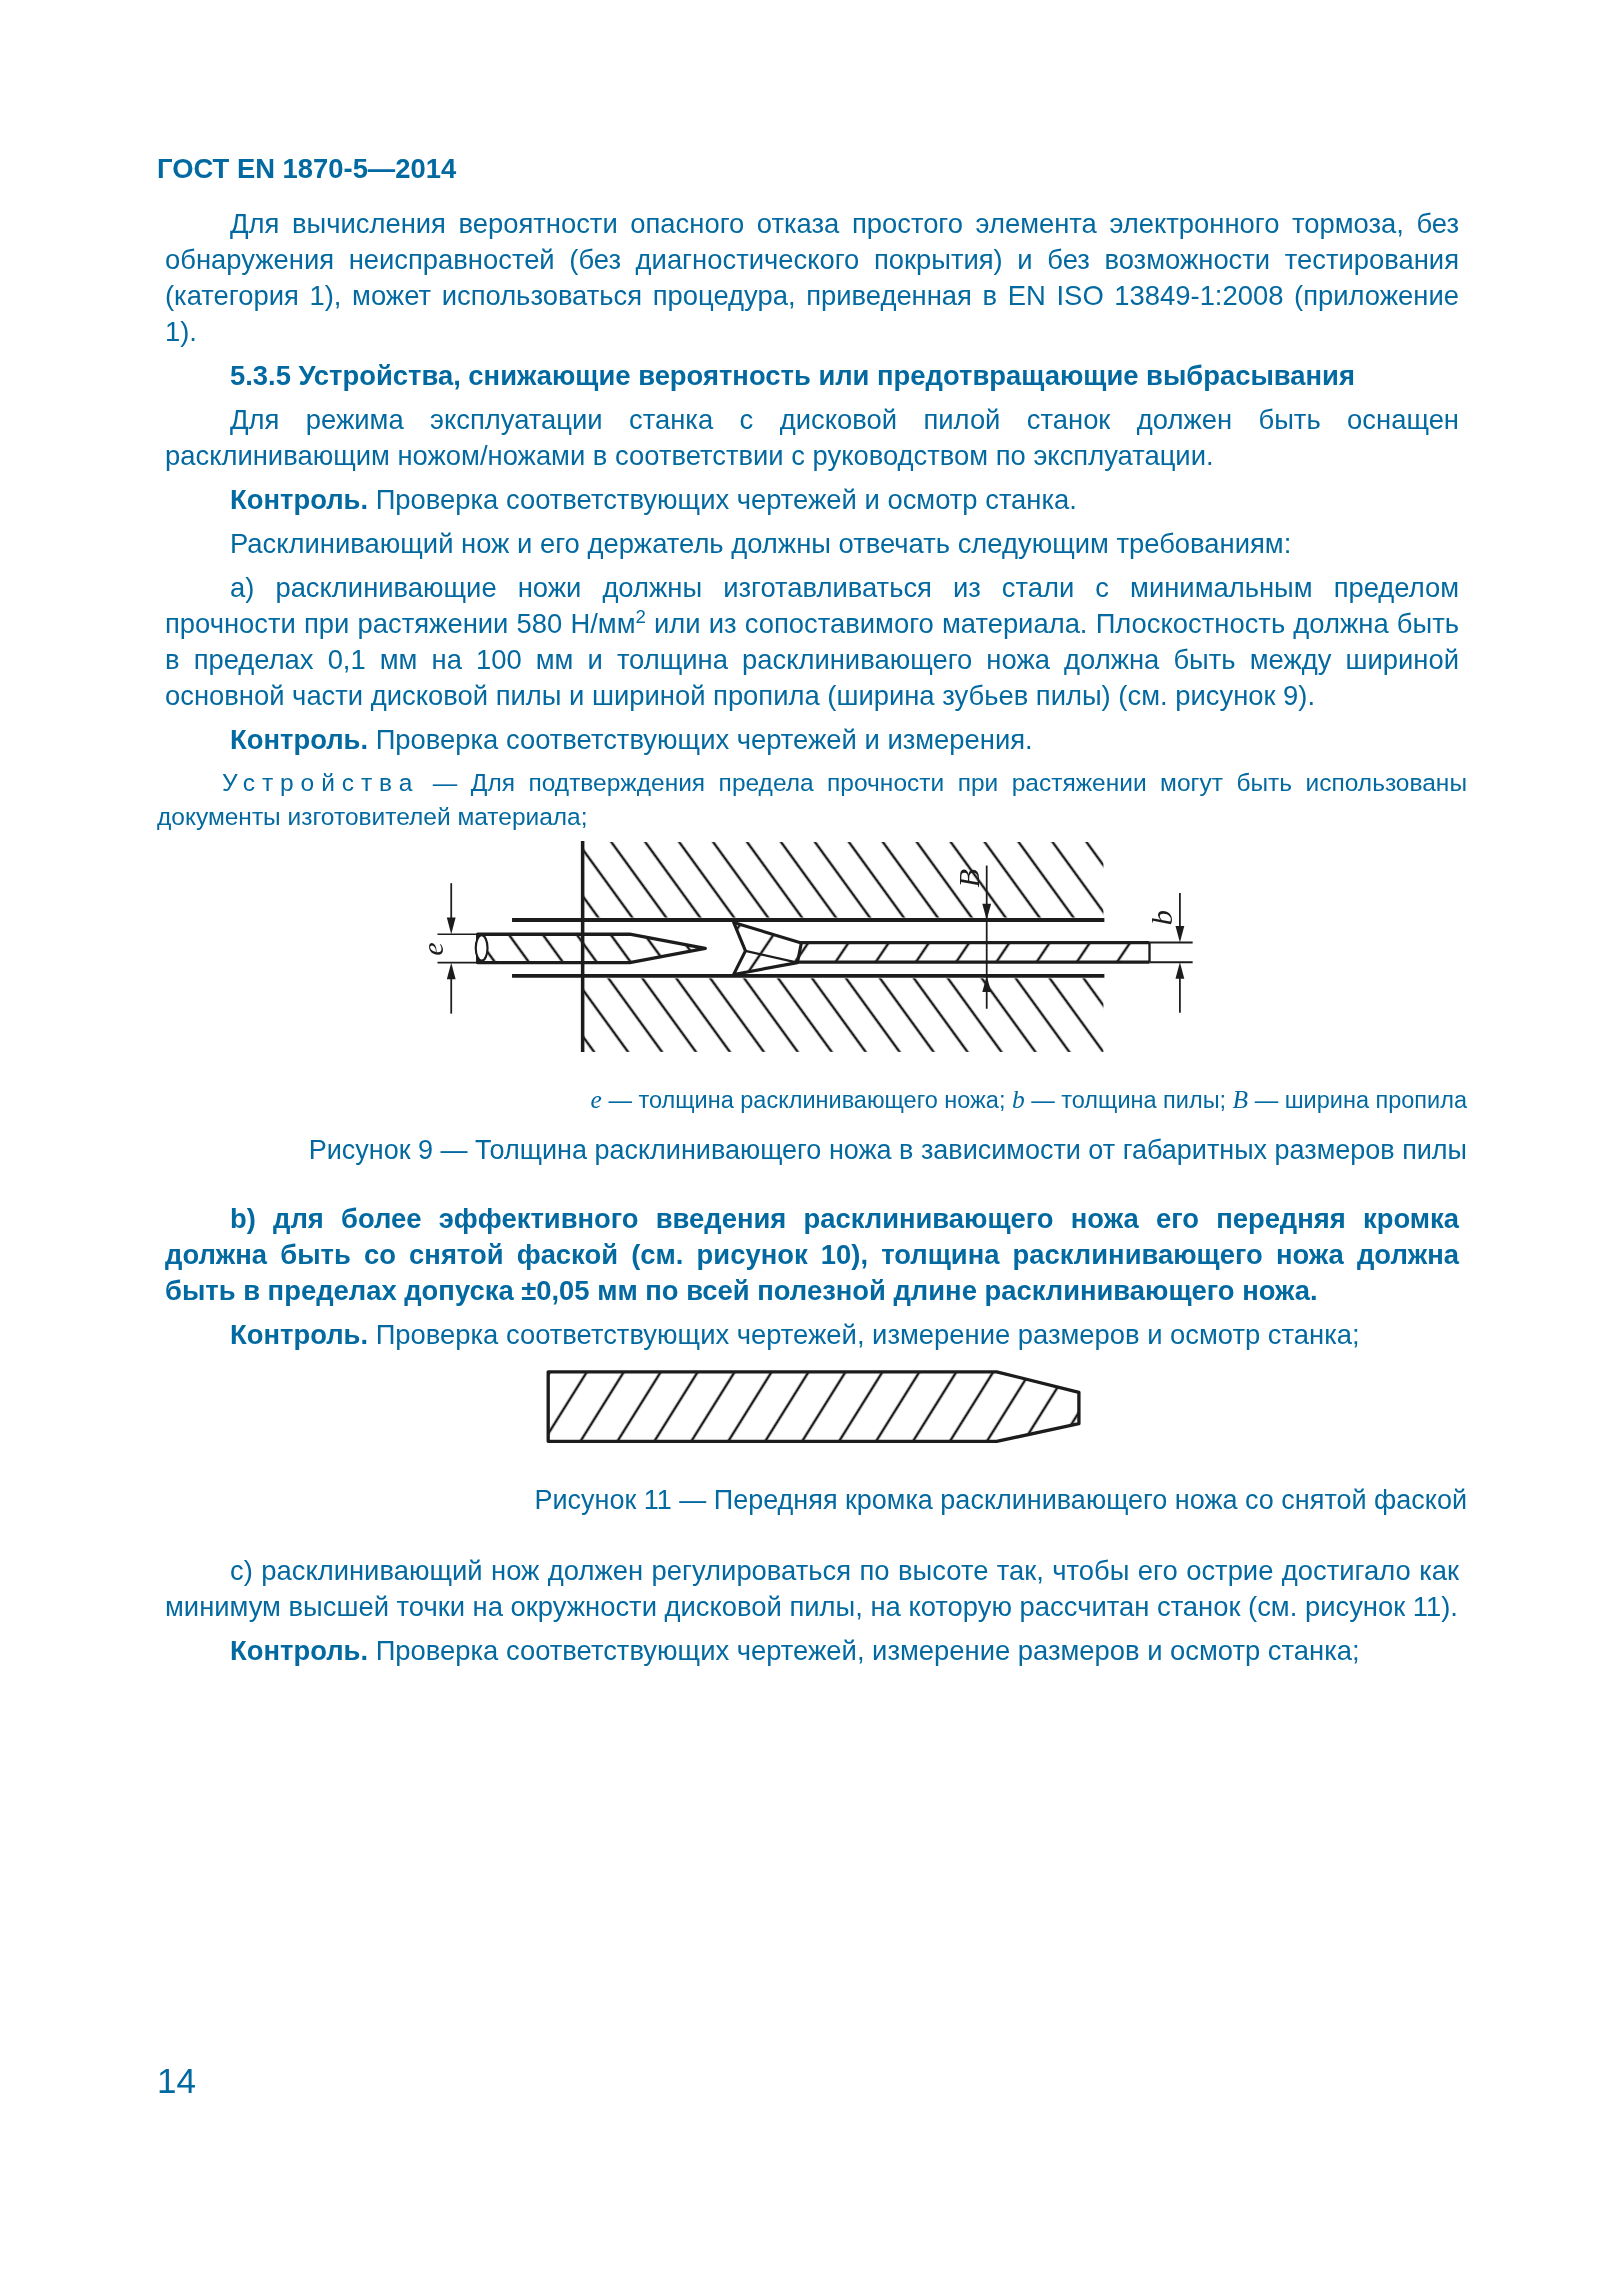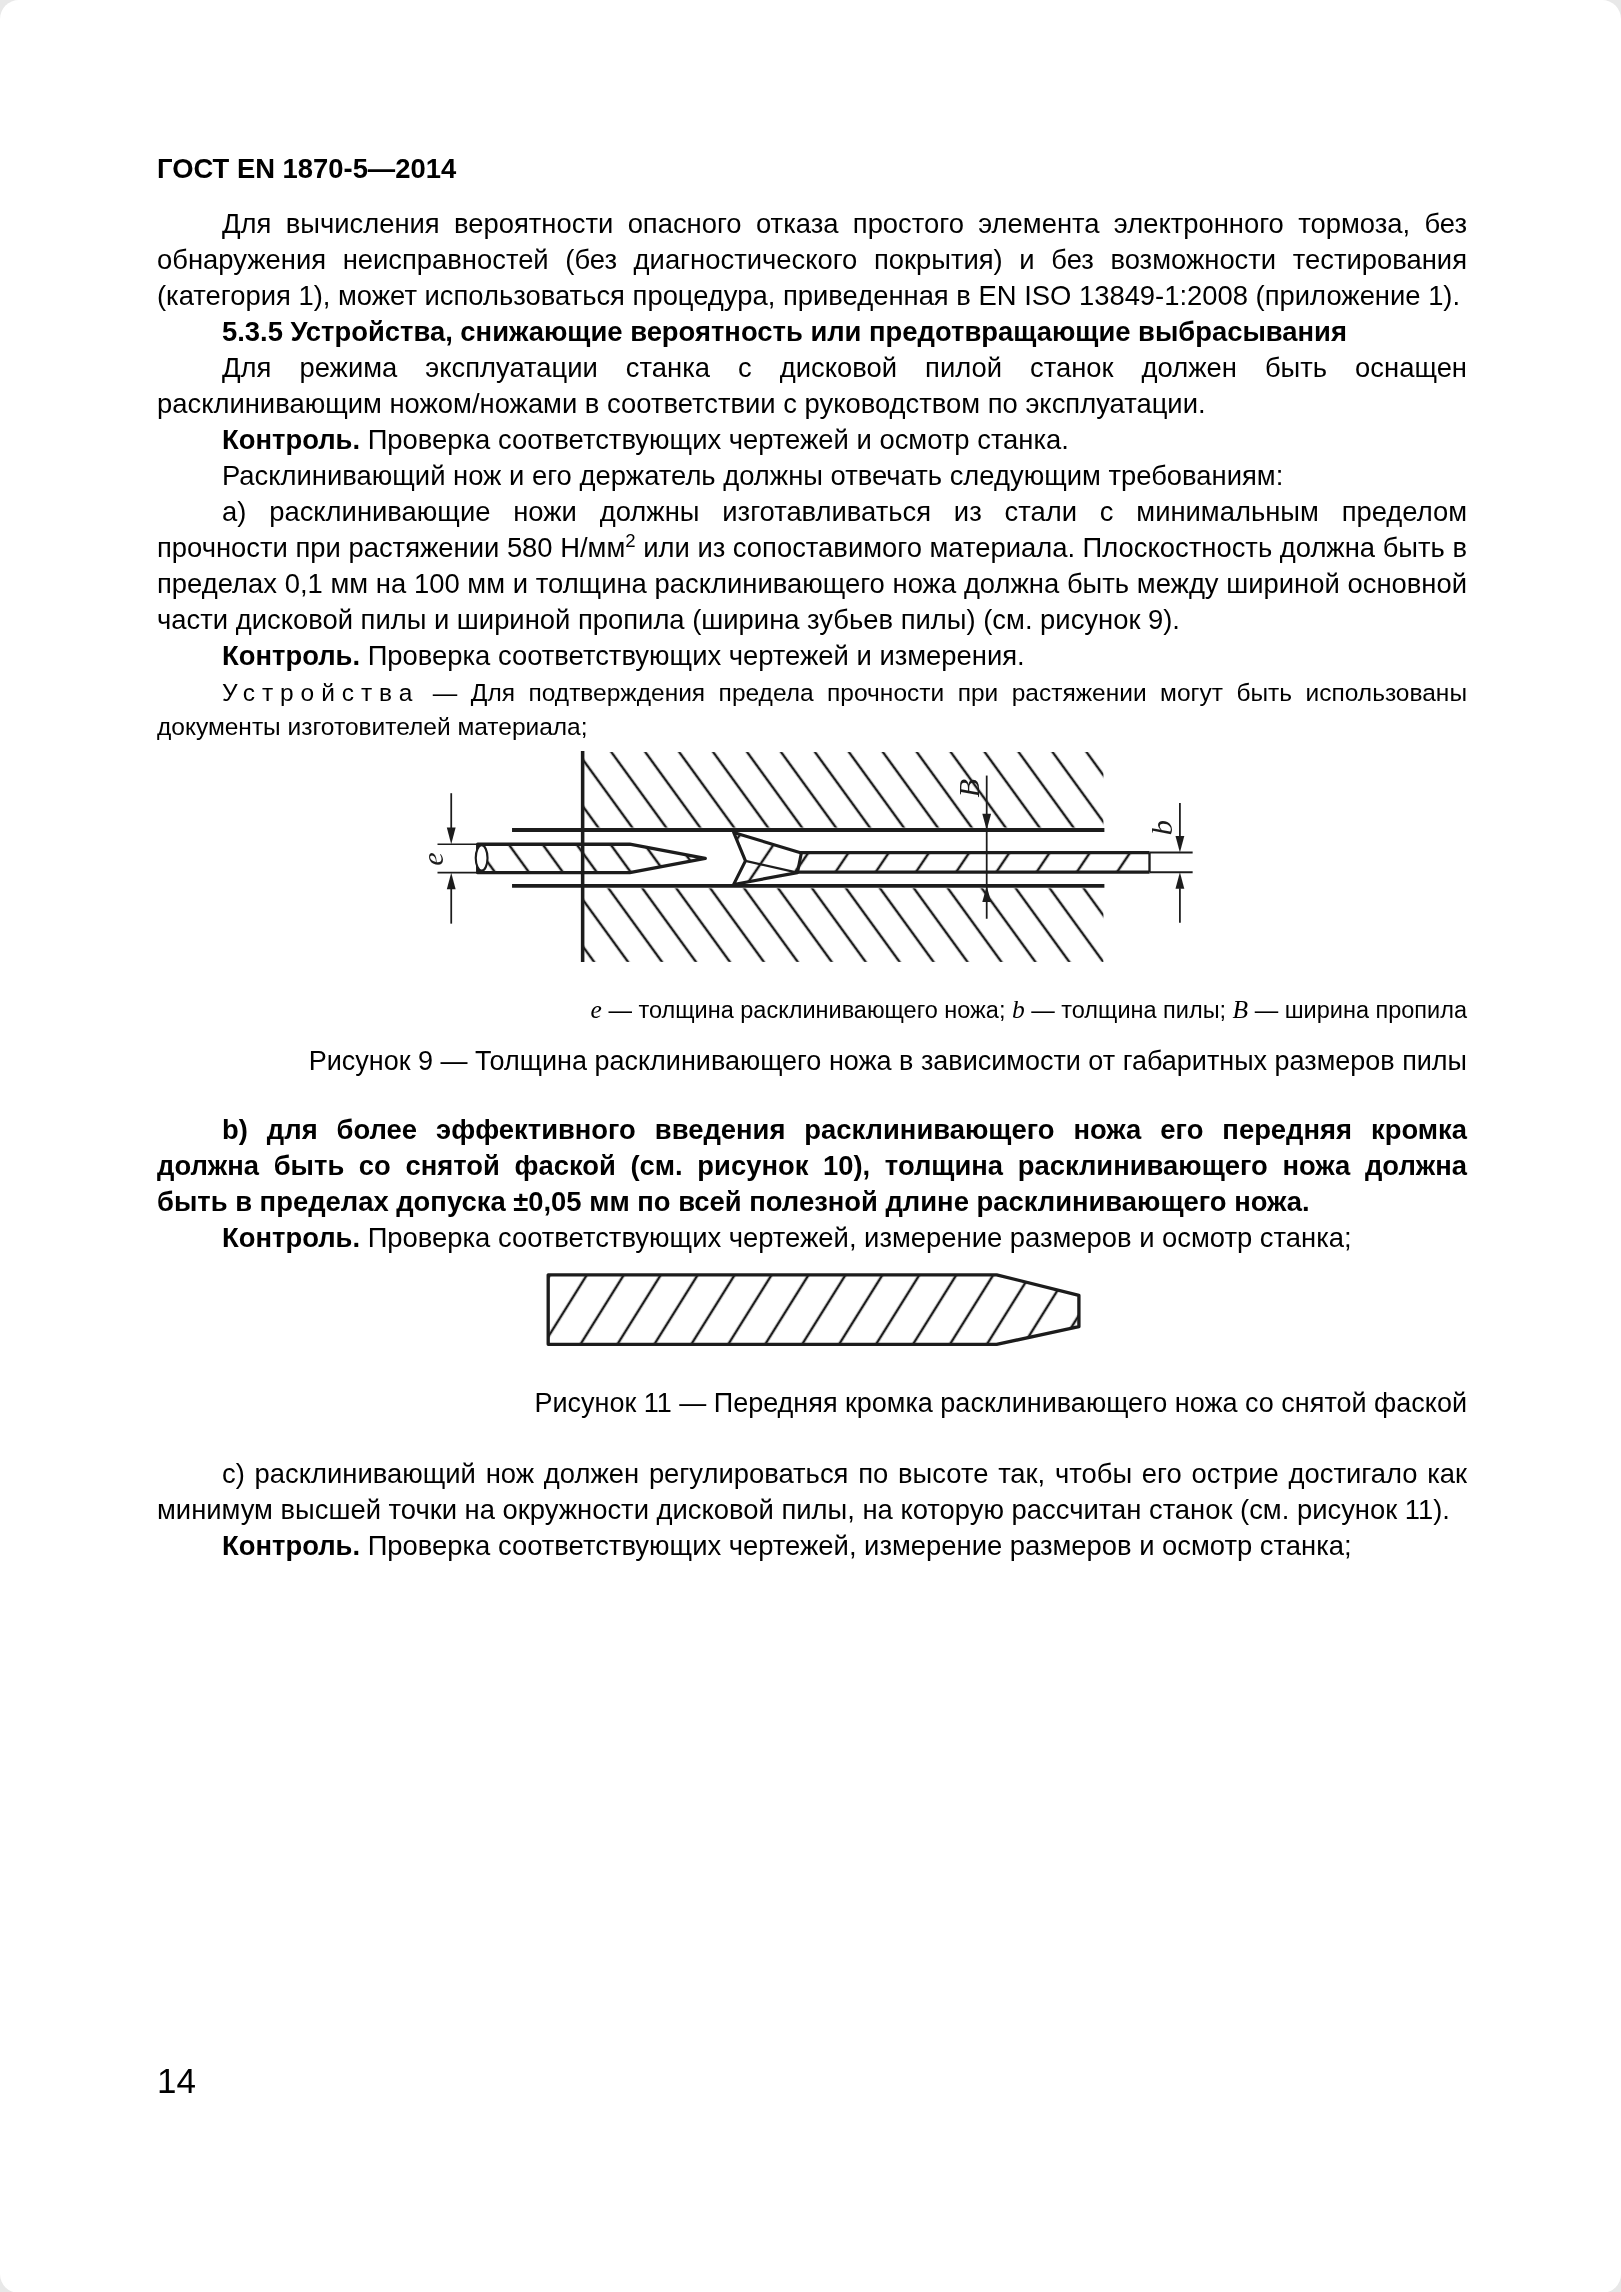--- a/index.html
+++ b/index.html
@@ -2,34 +2,33 @@
 <html><head>
 <meta charset="utf-8">
 <style>
   html,body{margin:0;padding:0;background:#e8e8e8;}
   .page{
     position:relative;
     width:1621px;height:2293px;
     margin:0 auto;
     background:#ffffff;
     font-family:"Liberation Sans","DejaVu Sans",sans-serif;
-    color:#000000;
+    color:#0369a1;
     overflow:hidden;
-    border-radius:19px;
   }
   .header{
     margin:151px 0 0 157px;
     font-size:27.4px;line-height:35px;font-weight:bold;
   }
   .content{
     margin-left:157px;
     width:1310px;
   }
   p.body-p{
-    margin:0;
+    margin:8px;
     font-size:27.4px;line-height:36px;
     text-align:justify;
     text-indent:65px;
   }
   p.mt20{margin-top:19.6px;}
   p.mt34{margin-top:33px;font-weight:bold;}
   p.mt36{margin-top:35px;}
   .heading{font-weight:bold;}
   .ctrl{font-weight:bold;}
   sup.tsup{font-size:18.6px;vertical-align:9.8px;line-height:0;}

